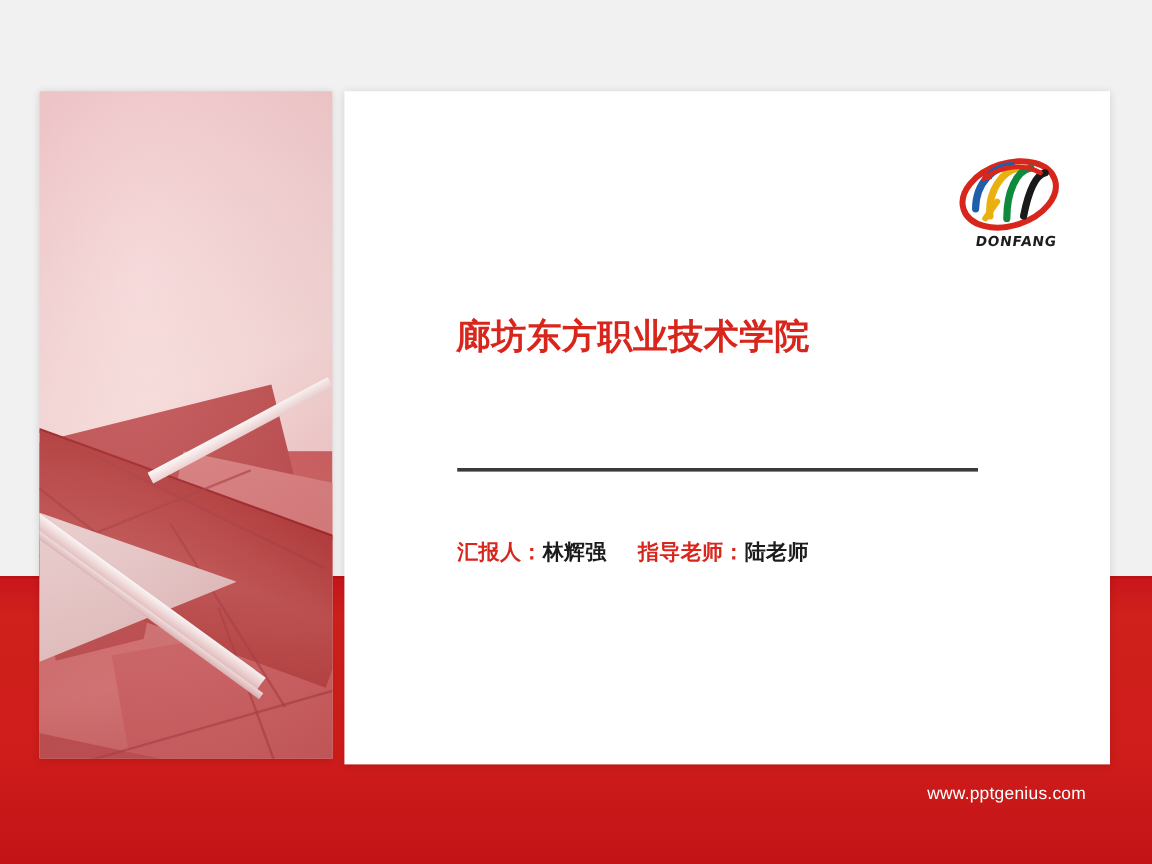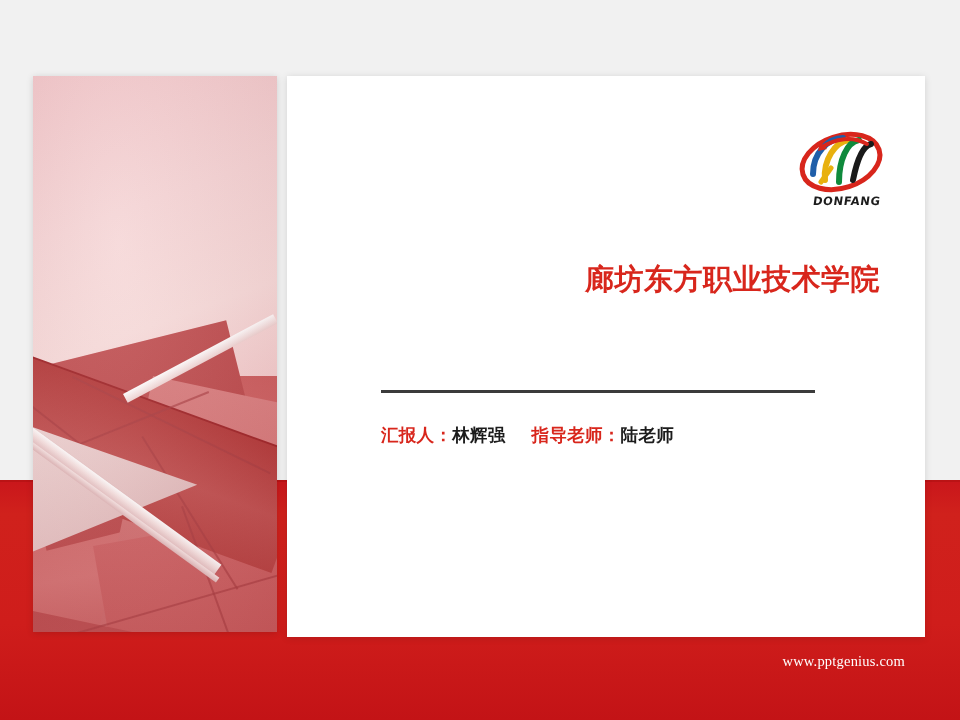--- a/index.html
+++ b/index.html
@@ -40,21 +40,21 @@
     opacity: .45;
   }
 
   .footer-url {
     position: absolute;
     right: 55px;
     bottom: 50px;
     color: #ffffff;
     font-size: 14.5px;
     letter-spacing: .2px;
-    font-family: Liberation Serif, serif;
+    font-family: Liberation Sans, sans-serif;
   }
 
   
   .card {
     position: absolute;
     left: 287px;
     top: 76px;
     width: 638px;
     height: 561px;
     background: #ffffff;
@@ -208,22 +208,21 @@
     top: 265px;
     width: 500px;
   }
   .org-name {
     color: #d8261c;
     font-size: 29px;
     font-weight: bold;
     line-height: 1.15;
     letter-spacing: .5px;
     margin: 0;
-    font-family: Liberation Mono, monospace;
-    text-align: right;
+    font-family: Liberation Sans, sans-serif;
   }
   .main-title {
     color: #1c1c1c;
     font-size: 38px;
     font-weight: bold;
     line-height: 1.2;
     letter-spacing: .5px;
     margin: 13px 0 0 0;
     font-family: "DejaVu Sans", "Liberation Sans", sans-serif;
   }
@@ -231,21 +230,21 @@
     position: absolute;
     left: 381px;
     top: 390px;
     width: 434px;
     height: 3px;
     background: #3b3b3b;
   }
   .meta-line {
     position: absolute;
     left: 381px;
-    top: 423px;
+    top: 448px;
     font-size: 17.5px;
     font-weight: bold;
     letter-spacing: .3px;
     white-space: nowrap;
     font-family: "DejaVu Sans", "Liberation Sans", sans-serif;
   }
   .meta-label { color: #d8261c; }
   .meta-value { color: #1c1c1c; }
   .meta-gap { display: inline-block; width: 26px; }
 </style>

